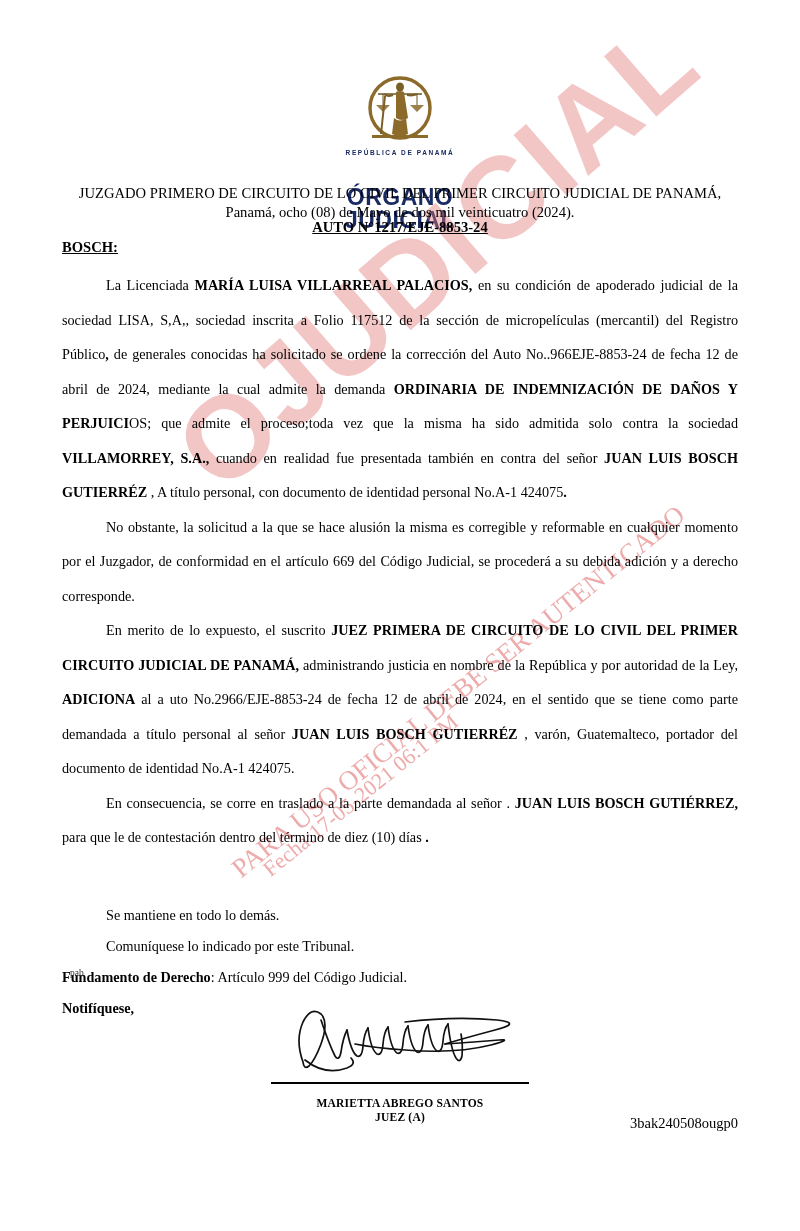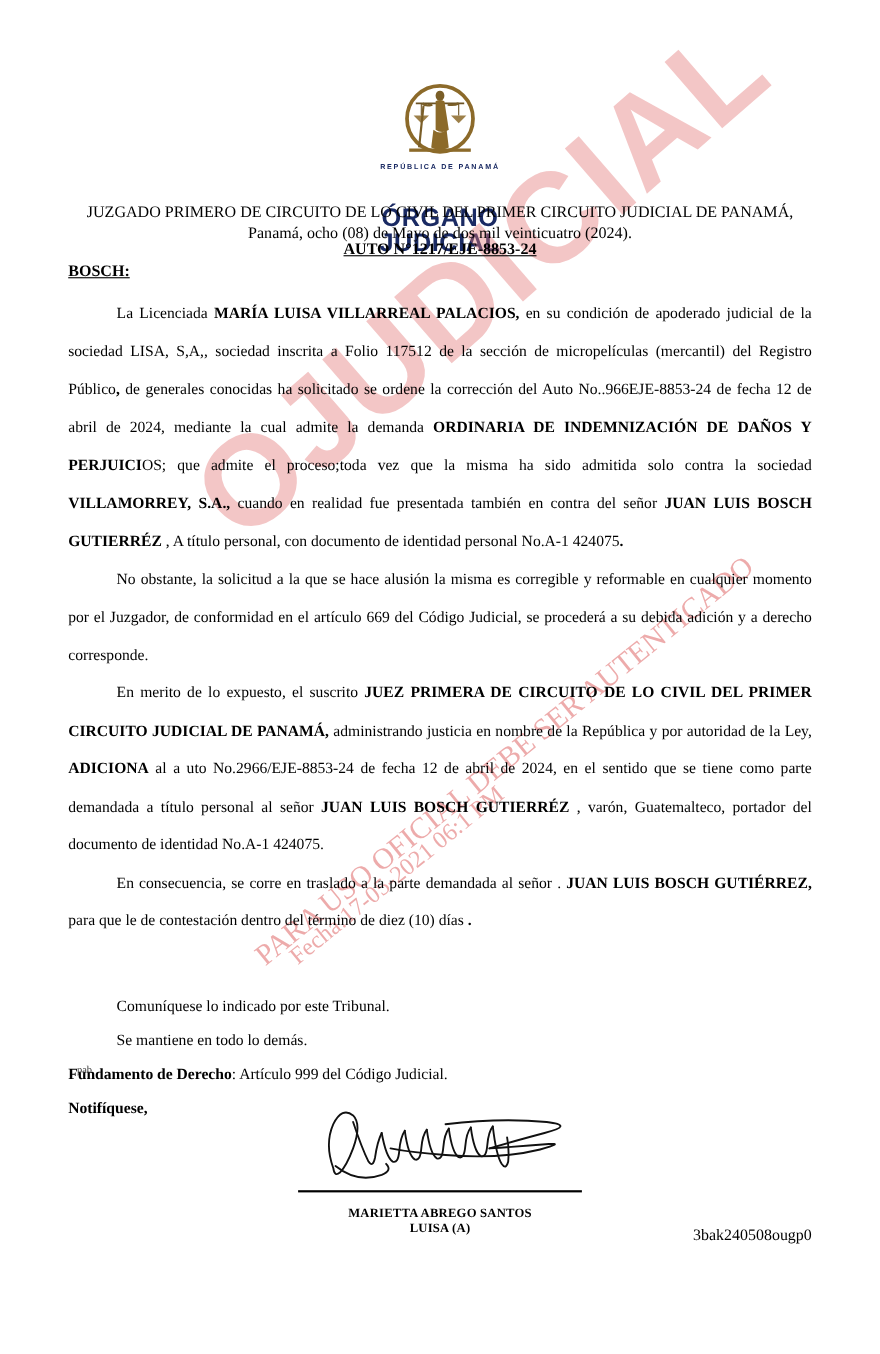--- a/index.html
+++ b/index.html
@@ -169,22 +169,22 @@
     <p class="para"><span>La Licenciada </span><b>MARÍA LUISA VILLARREAL PALACIOS,</b><span> en su condición de apoderado judicial de la sociedad LISA, S,A,, sociedad inscrita a Folio 117512 de la sección de micropelículas (mercantil) del Registro Público</span><b>,</b><span> de generales conocidas ha solicitado se ordene la corrección del Auto No..966EJE-8853-24 de fecha 12 de abril de 2024, mediante la cual admite  la demanda </span><b>ORDINARIA DE INDEMNIZACIÓN DE DAÑOS Y PERJUICI</b><span>OS;   que admite el proceso;toda vez que la misma ha sido admitida   solo contra la sociedad </span><b>VILLAMORREY, S.A.,</b><span> cuando en realidad fue presentada también en contra del  señor   </span><b>JUAN LUIS BOSCH GUTIERRÉZ</b><span> , A título personal, con documento de identidad personal No.A-1 424075</span><b>.</b></p>
 
     <p class="para">No obstante, la solicitud a la que se hace alusión la misma es corregible y reformable en cualquier momento por el Juzgador, de conformidad en el artículo 669 del Código Judicial, se procederá a su debida adición  y a derecho corresponde.</p>
 
     <p class="para"><span>En merito de lo expuesto, el suscrito </span><b>JUEZ PRIMERA DE CIRCUITO DE LO CIVIL DEL PRIMER CIRCUITO JUDICIAL DE PANAMÁ,</b><span> administrando justicia en nombre de la República y por autoridad de la Ley, </span><b>ADICIONA</b><span> al a uto No.2966/EJE-8853-24 de fecha 12 de abril de 2024, en el sentido   que se tiene como parte demandada a título personal al señor </span><b>JUAN LUIS BOSCH GUTIERRÉZ</b><span> , varón, Guatemalteco, portador del documento de identidad No.A-1 424075.</span></p>
 
     <p class="para"><span>En consecuencia, se corre en traslado a la parte demandada al señor  . </span><b>JUAN LUIS BOSCH GUTIÉRREZ,</b><span> para que le de contestación dentro del término de diez (10) días </span><b>.</b></p>
   </div>
 
   <div class="tail">
+    <p class="ind">Se mantiene en todo lo demás.</p>
     <p class="ind">Comuníquese lo indicado por este Tribunal.</p>
-    <p class="ind">Se mantiene en todo lo demás.</p>
     <p><b>Fundamento de Derecho</b><span>: Artículo 999 del Código Judicial.</span></p>
     <p><b>Notifíquese,</b></p>
   </div>
 
   <div class="pab">pab</div>
 
   <div class="sig-block">
     <svg class="sig-svg" viewBox="0 0 250 80" aria-hidden="true">
       <g fill="none" stroke="#111" stroke-width="1.7" stroke-linecap="round">
         <path d="M18 62 Q10 40 18 22 Q26 6 36 14 Q44 22 36 44 Q30 60 24 66 Q19 70 18 62 Z"></path>
@@ -196,21 +196,21 @@
         <path d="M143 25 Q146 47 152 51 Q157 53 158 41 Q159 29 163 24"></path>
         <path d="M163 24 Q166 50 171 58 Q175 64 177 56 Q178 44 176 34"></path>
         <path d="M120 22 Q170 16 212 20 Q238 23 210 30 Q180 38 160 44"></path>
         <path d="M160 44 Q190 42 214 40 Q228 39 206 45 Q170 54 120 50 Q90 48 70 44"></path>
         <path d="M20 60 Q40 76 62 68 Q72 64 66 58"></path>
       </g>
     </svg>
     <div class="sig-rule"></div>
     <div class="sig-name">
       <div>MARIETTA ABREGO SANTOS</div>
-      <div>LUISA (A)</div>
+      <div>JUEZ (A)</div>
     </div>
   </div>
 
   <div class="doccode">3bak240508ougp0</div>
 
   <div class="wm-layer">
     <div class="wm-big">OJUDICIAL</div>
     <div class="wm-line wm-a">PARA USO OFICIAL DEBE SER AUTENTICADO</div>
     <div class="wm-line wm-b">Fecha:17-05-2021 06:1 PM</div>
   </div>

